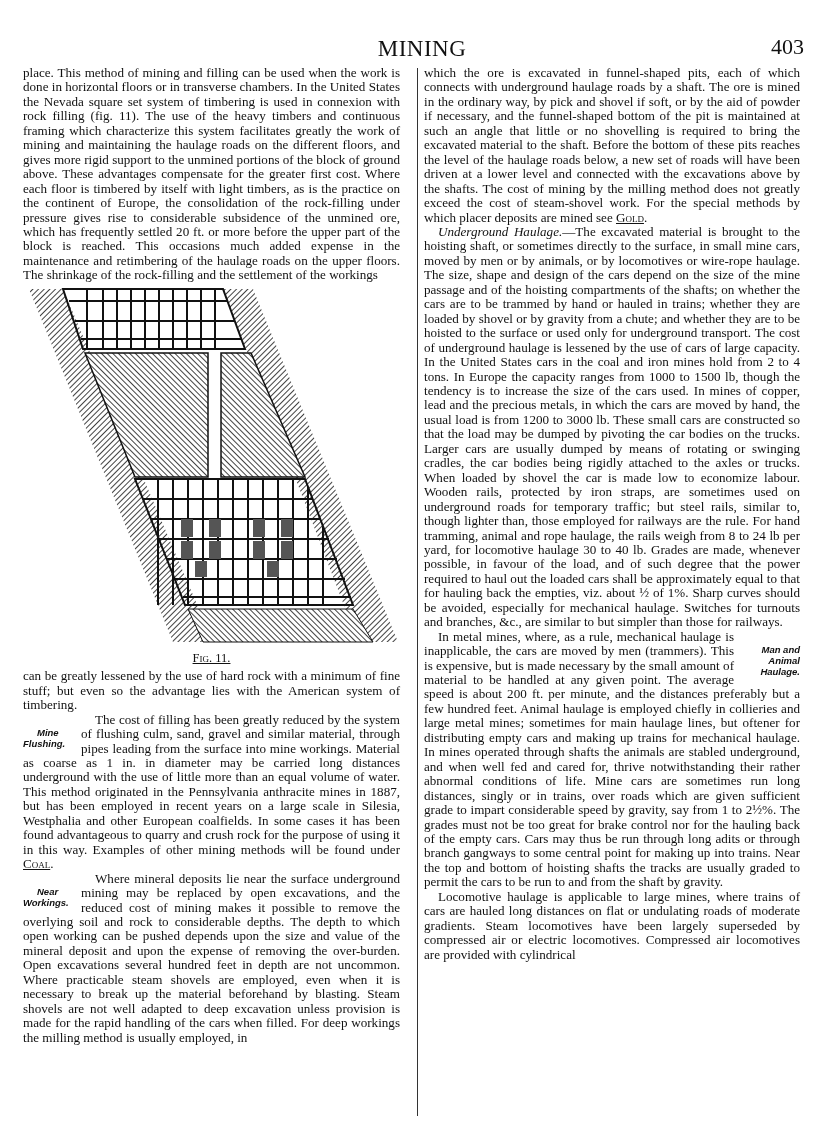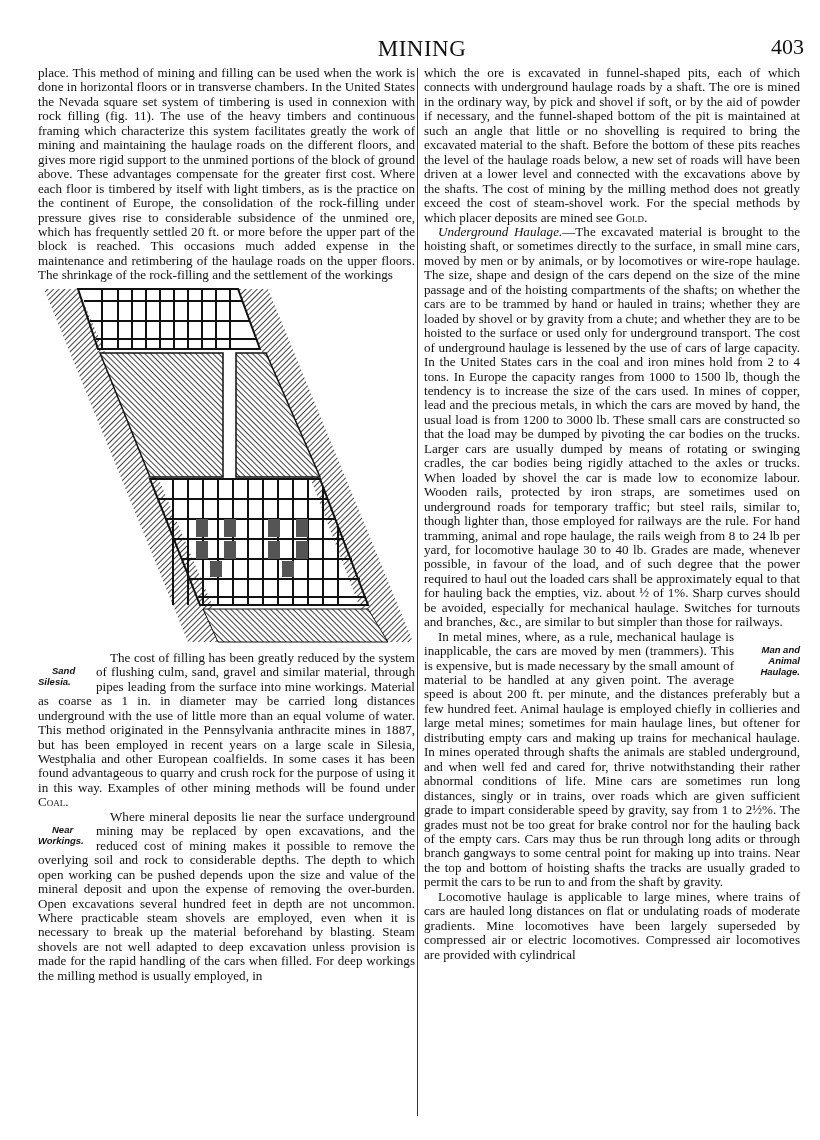--- a/index.html
+++ b/index.html
@@ -2,26 +2,26 @@
 <html><head>
 <meta charset="utf-8">
 <style>
   html, body { margin:0; padding:0; background:#ffffff; }
   body { width:820px; height:1140px; position:relative; overflow:hidden;
          font-family:"Liberation Serif","DejaVu Serif",serif; color:#111; }
   .header-title { position:absolute; top:36px; left:0; width:820px; text-align:center;
          font-size:23px; letter-spacing:0.5px;padding-left:12px; }
   .page-num { position:absolute; top:34px; right:16px; font-size:22px; }
   .col { position:absolute; top:66px; font-size:13.1px; line-height:14.45px; text-align:justify; }
-  .col-left { left:38px; width:377px; }
+  .col-left { left:23px; width:377px; }
   .col-right { left:424px; width:376px; }
   .rule { position:absolute; left:417px; top:68px; width:1px; height:1048px; background:#333; }
   p { margin:0; }
   .indent { text-indent:14px; }
-  .sc { font-variant:small-caps; }
+  .sc { font-variant:small-caps;text-decoration:underline; }
   .fig { position:relative; width:377px; height:362px; margin:4px 0 2px 0; }
   .fig svg { position:absolute; left:0; top:0; }
   .fig-caption { text-align:center; font-size:12.5px; margin:0 0 4px 0; }
   .side { font-family:"Liberation Sans","DejaVu Sans",sans-serif; font-weight:bold; font-style:italic;
           font-size:9.5px; line-height:11px; }
   .float-left { float:left; width:58px; margin-top:14px; text-align:left; }
   .float-right { float:right; width:60px; margin-top:14px; margin-left:6px; text-align:right; }
   .it { font-style:italic; }
 </style>
 </head>
@@ -102,36 +102,38 @@
         <rect x="186" y="254" width="12" height="18"></rect>
         <rect x="230" y="254" width="12" height="18"></rect>
         <rect x="258" y="254" width="12" height="18"></rect>
         <rect x="172" y="274" width="12" height="16"></rect>
         <rect x="244" y="274" width="12" height="16"></rect>
       </g>
 
       <polygon points="165,322 330,322 350,355 180,355" fill="url(#hatch2)" stroke="#111" stroke-width="1"></polygon>
     </svg>
   </div>
+  <div class="fig-caption sc">Fig. 11.</div>
 
+  <p>can be greatly lessened by the use of hard rock with a minimum of fine stuff; but even so the advantage lies with the American system of timbering.</p>
   <p class="indent">
-    <span class="side float-left">Sand Silesia.</span>
+    <span class="side float-left">Mine Flushing.</span>
     <span>The cost of filling has been greatly reduced by the system of flushing culm, sand, gravel and similar material, through pipes leading from the surface into mine workings. Material as coarse as 1 in. in diameter may be carried long distances underground with the use of little more than an equal volume of water. This method originated in the Pennsylvania anthracite mines in 1887, but has been employed in recent years on a large scale in Silesia, Westphalia and other European coalfields. In some cases it has been found advantageous to quarry and crush rock for the purpose of using it in this way. Examples of other mining methods will be found under </span><span class="sc">Coal</span><span>.</span>
   </p>
   <p class="indent">
     <span class="side float-left">Near Workings.</span>
     <span>Where mineral deposits lie near the surface underground mining may be replaced by open excavations, and the reduced cost of mining makes it possible to remove the overlying soil and rock to considerable depths. The depth to which open working can be pushed depends upon the size and value of the mineral deposit and upon the expense of removing the over-burden. Open excavations several hundred feet in depth are not uncommon. Where practicable steam shovels are employed, even when it is necessary to break up the material beforehand by blasting. Steam shovels are not well adapted to deep excavation unless provision is made for the rapid handling of the cars when filled. For deep workings the milling method is usually employed, in</span>
   </p>
 </div>
 
 <div class="col col-right">
   <p>
     <span>which the ore is excavated in funnel-shaped pits, each of which connects with underground haulage roads by a shaft. The ore is mined in the ordinary way, by pick and shovel if soft, or by the aid of powder if necessary, and the funnel-shaped bottom of the pit is maintained at such an angle that little or no shovelling is required to bring the excavated material to the shaft. Before the bottom of these pits reaches the level of the haulage roads below, a new set of roads will have been driven at a lower level and connected with the excavations above by the shafts. The cost of mining by the milling method does not greatly exceed the cost of steam-shovel work. For the special methods by which placer deposits are mined see </span><span class="sc">Gold</span><span>.</span>
   </p>
   <p class="indent">
     <span class="it">Underground Haulage.</span><span>—The excavated material is brought to the hoisting shaft, or sometimes directly to the surface, in small mine cars, moved by men or by animals, or by locomotives or wire-rope haulage. The size, shape and design of the cars depend on the size of the mine passage and of the hoisting compartments of the shafts; on whether the cars are to be trammed by hand or hauled in trains; whether they are loaded by shovel or by gravity from a chute; and whether they are to be hoisted to the surface or used only for underground transport. The cost of underground haulage is lessened by the use of cars of large capacity. In the United States cars in the coal and iron mines hold from 2 to 4 tons. In Europe the capacity ranges from 1000 to 1500 lb, though the tendency is to increase the size of the cars used. In mines of copper, lead and the precious metals, in which the cars are moved by hand, the usual load is from 1200 to 3000 lb. These small cars are constructed so that the load may be dumped by pivoting the car bodies on the trucks. Larger cars are usually dumped by means of rotating or swinging cradles, the car bodies being rigidly attached to the axles or trucks. When loaded by shovel the car is made low to economize labour. Wooden rails, protected by iron straps, are sometimes used on underground roads for temporary traffic; but steel rails, similar to, though lighter than, those employed for railways are the rule. For hand tramming, animal and rope haulage, the rails weigh from 8 to 24 lb per yard, for locomotive haulage 30 to 40 lb. Grades are made, whenever possible, in favour of the load, and of such degree that the power required to haul out the loaded cars shall be approximately equal to that for hauling back the empties, viz. about ½ of 1%. Sharp curves should be avoided, especially for mechanical haulage. Switches for turnouts and branches, &amp;c., are similar to but simpler than those for railways.</span>
   </p>
   <p class="indent">
     <span class="side float-right">Man and Animal Haulage.</span>
     <span>In metal mines, where, as a rule, mechanical haulage is inapplicable, the cars are moved by men (trammers). This is expensive, but is made necessary by the small amount of material to be handled at any given point. The average speed is about 200 ft. per minute, and the distances preferably but a few hundred feet. Animal haulage is employed chiefly in collieries and large metal mines; sometimes for main haulage lines, but oftener for distributing empty cars and making up trains for mechanical haulage. In mines operated through shafts the animals are stabled underground, and when well fed and cared for, thrive notwithstanding their rather abnormal conditions of life. Mine cars are sometimes run long distances, singly or in trains, over roads which are given sufficient grade to impart considerable speed by gravity, say from 1 to 2½%. The grades must not be too great for brake control nor for the hauling back of the empty cars. Cars may thus be run through long adits or through branch gangways to some central point for making up into trains. Near the top and bottom of hoisting shafts the tracks are usually graded to permit the cars to be run to and from the shaft by gravity.</span>
   </p>
-  <p class="indent">Locomotive haulage is applicable to large mines, where trains of cars are hauled long distances on flat or undulating roads of moderate gradients. Mine locomotives have been largely superseded by compressed air or electric locomotives. Compressed air locomotives are provided with cylindrical</p>
+  <p class="indent">Locomotive haulage is applicable to large mines, where trains of cars are hauled long distances on flat or undulating roads of moderate gradients. Steam locomotives have been largely superseded by compressed air or electric locomotives. Compressed air locomotives are provided with cylindrical</p>
 </div>
 
 </body></html>

